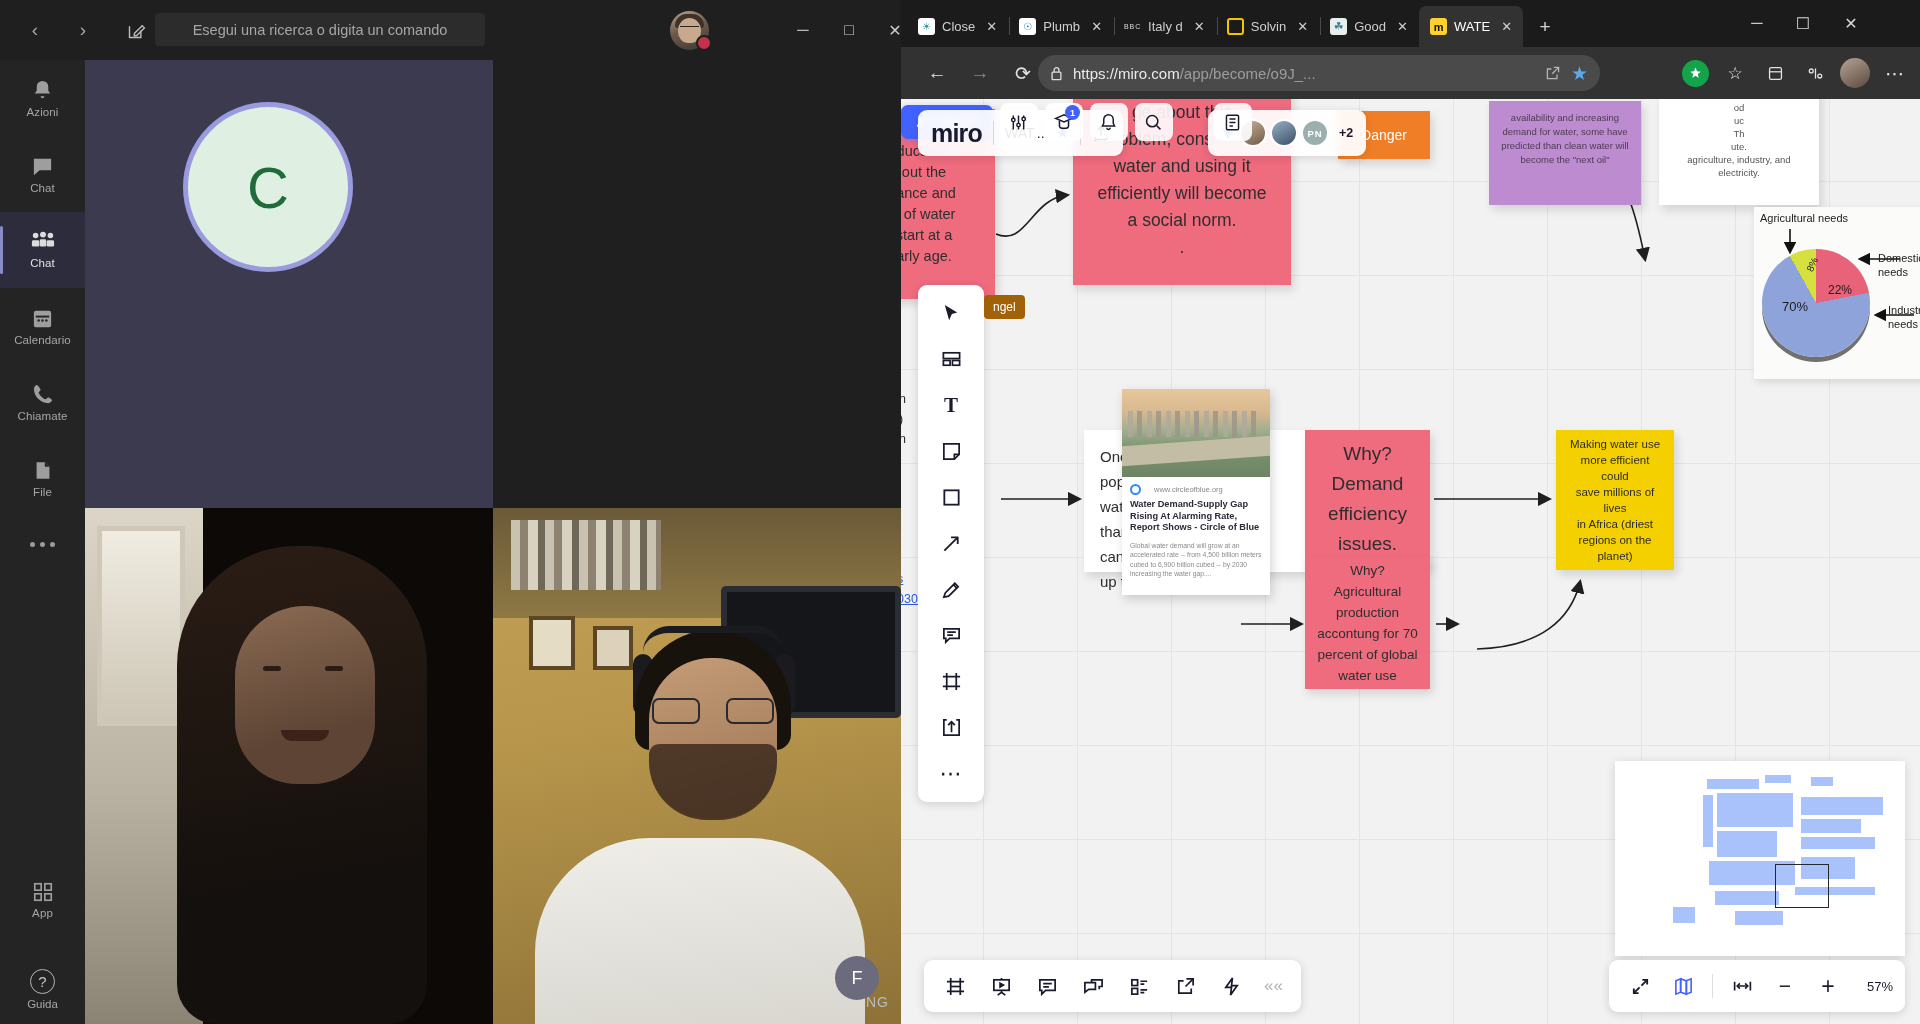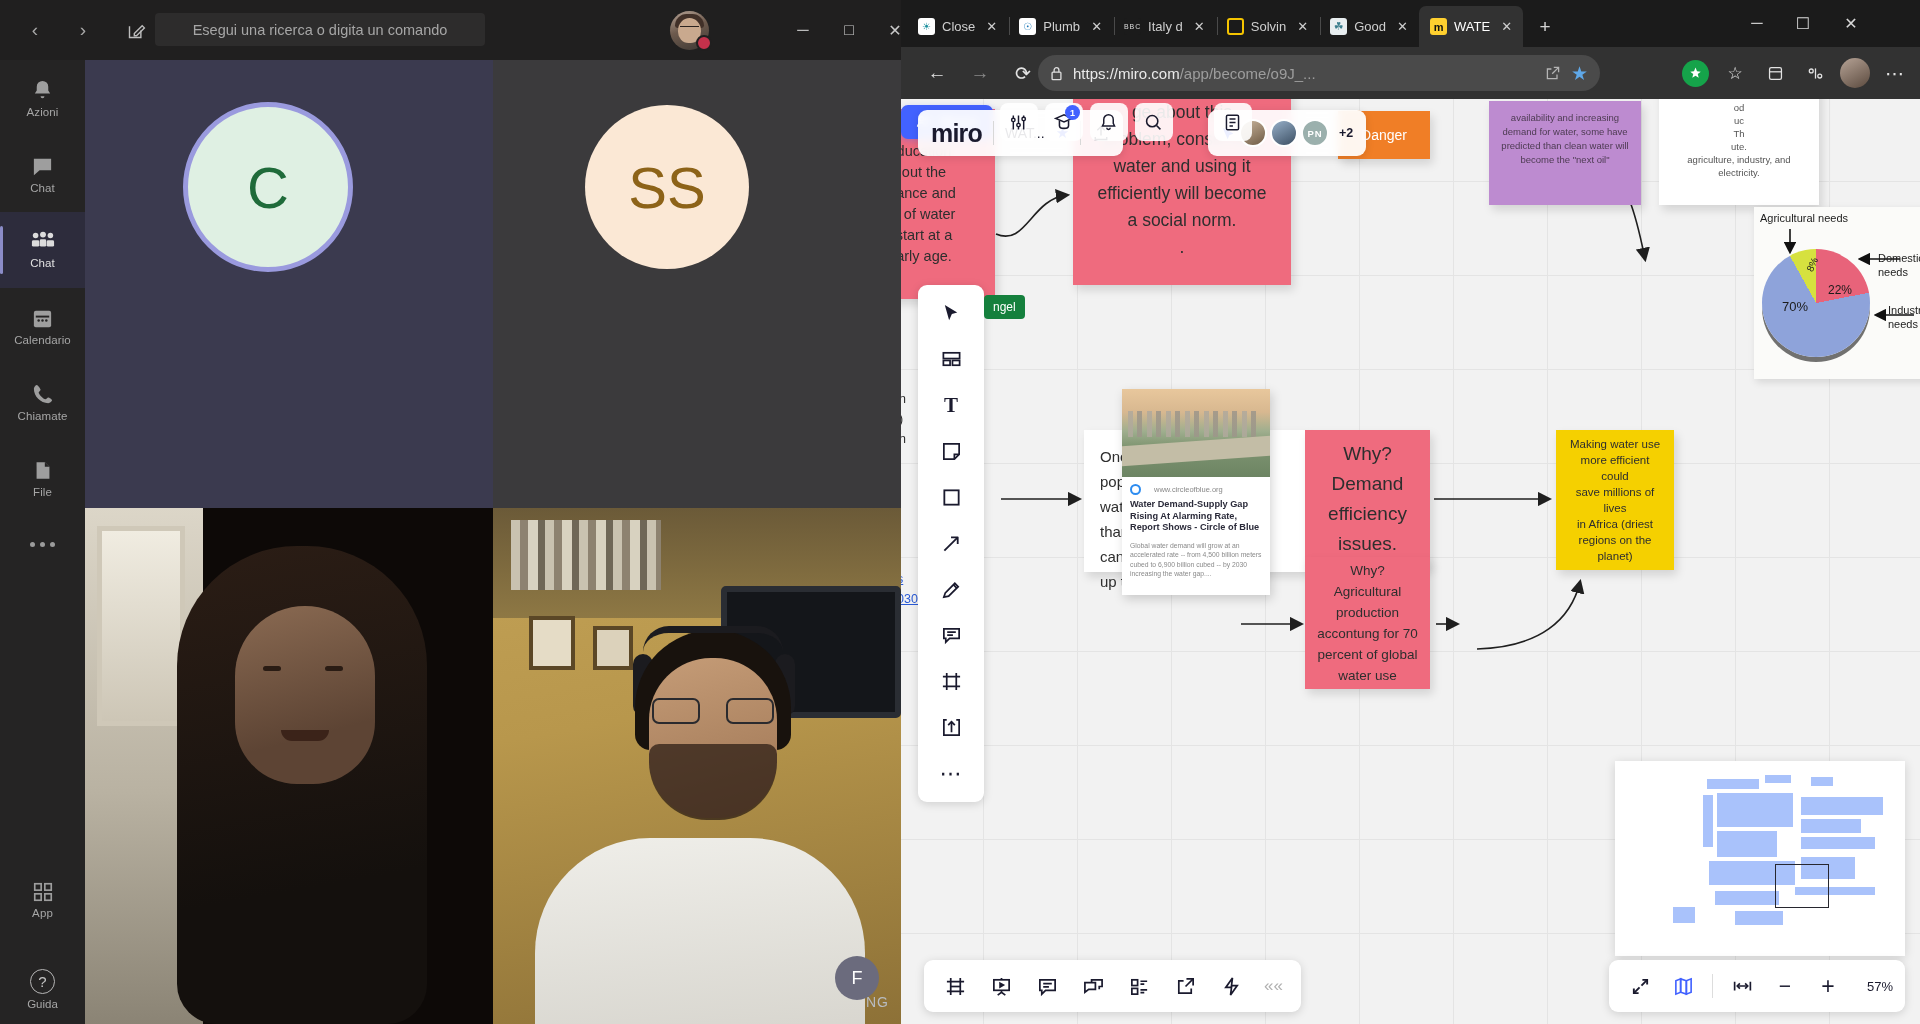--- a/index.html
+++ b/index.html
@@ -190,21 +190,21 @@
   #pav3 { background: #9bb0ad; color: #fff; font-size: 9.5px; display: flex; align-items: center; justify-content: center; letter-spacing: .8px; font-weight: bold; }
   .plus2 { font-size: 12.5px; font-weight: 700; color: #1a1a2e; margin-left: 3px; }
   #hg-share { left: 497px; top: 11px; height: 46px; padding: 0; background: transparent; box-shadow: none; display: flex; gap: 7px; align-items: center; }
   .share-btn { height: 34px; padding: 0 15px; background: #4262ff; color: #fff; border-radius: 7px; display: flex; align-items: center; gap: 7px; font-size: 14px; font-weight: 600; box-shadow: 0 2px 6px rgba(66,98,255,.3); }
   .hdr-ico { width: 38px; height: 38px; display: flex; align-items: center; justify-content: center; color: #1a1a2e; position: relative; background: rgba(255,255,255,.9); border-radius: 8px; }
   .blue-dot { position: absolute; right: 3px; top: 2px; width: 15px; height: 15px; border-radius: 50%; background: #4262ff; color: #fff; font-size: 9px; display: flex; align-items: center; justify-content: center; font-weight: 700; }
 
   
   .toolbar-v { position: absolute; left: 17px; top: 186px; width: 66px; background: #fff; border-radius: 9px; box-shadow: 0 2px 10px rgba(0,0,0,.15); padding: 7px 0; display: flex; flex-direction: column; align-items: center; gap: 3px; }
   .tool { width: 48px; height: 43px; display: flex; align-items: center; justify-content: center; color: #1a1a2e; border-radius: 7px; }
-  .tooltip { position: absolute; left: 66px; top: 10px; background: #15803d; color: #fff; font-size: 12px; padding: 5px 9px; border-radius: 4px; white-space: nowrap; }
+  .tooltip { position: absolute; left: 66px; top: 10px; background: #a16207; color: #fff; font-size: 12px; padding: 5px 9px; border-radius: 4px; white-space: nowrap; }
 
   
   .toolbar-h { position: absolute; left: 23px; bottom: 12px; height: 52px; background: #fff; border-radius: 9px; box-shadow: 0 2px 10px rgba(0,0,0,.15); display: flex; align-items: center; padding: 0 9px; gap: 2px; }
   .toolbar-h .tool { width: 44px; height: 44px; }
   .collapse { color: #b0b0b0; font-size: 17px; padding: 0 9px; }
 
   
   .zoomctl { position: absolute; right: 15px; bottom: 12px; height: 52px; background: #fff; border-radius: 9px; box-shadow: 0 2px 10px rgba(0,0,0,.15); display: flex; align-items: center; padding: 0 12px; gap: 5px; }
   .zoomctl .tool { width: 38px; height: 38px; }
   .zoom-val { font-size: 13px; color: #1a1a2e; margin-left: 7px; min-width: 34px; text-align: right; }
@@ -307,23 +307,20 @@
       </div>
       <div class="rail-help">
         <div class="help-circle">?</div>
         <div class="rl" style="font-size:11.5px;margin-top:4px">Guida</div>
       </div>
     </div>
 
     <div class="vid-grid">
       <div class="tile" id="tile-a">
         <div class="ini-circle" id="ini-a">C</div>
-      </div>
-      <div class="tile" id="tile-b">
-        <div class="ini-circle" id="ini-b">SS</div>
       </div>
       <div class="tile" id="tile-c">
         <div class="bg"></div>
           <div class="wall"></div>
           <div class="win"></div>
         <div class="hair"></div>
           <div class="face"></div>
         <div class="eye l"></div>
           <div class="eye r"></div>
           <div class="mouth"></div>

